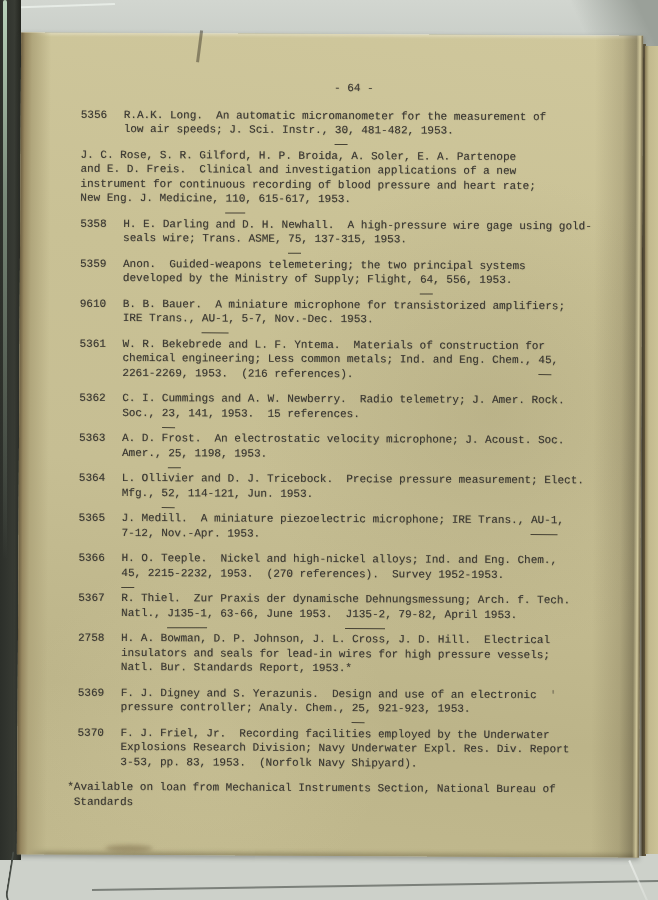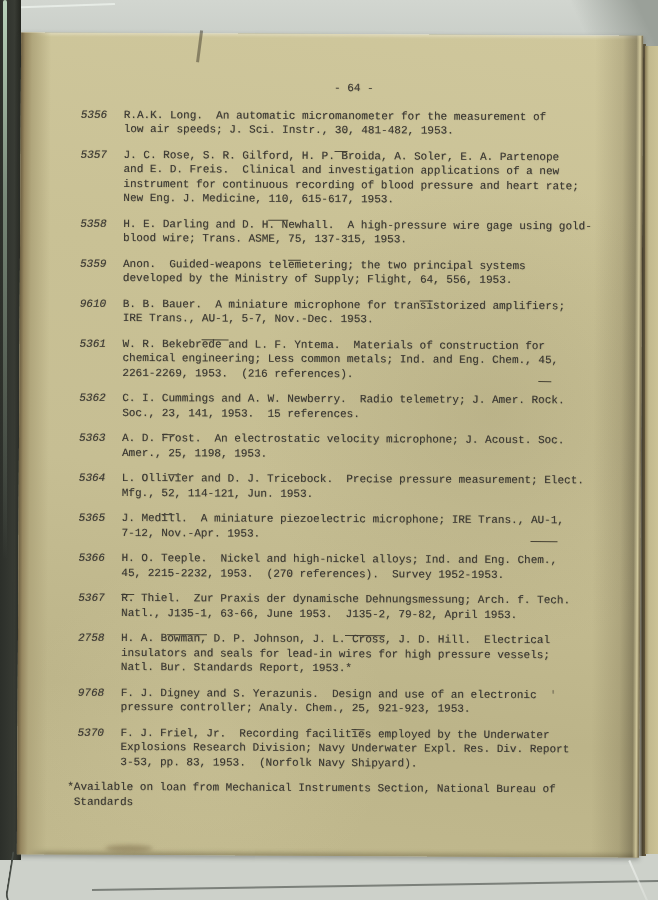--- a/index.html
+++ b/index.html
@@ -104,24 +104,24 @@
     font-size:11px;line-height:14.5px;
     text-shadow:0.3px 0.2px 0.7px rgba(55,50,40,0.5);
   }
   .page-number{
     margin-left:103px;width:460px;
     text-align:center;
     margin-bottom:13px;
     white-space:pre;
   }
   .ref-row{display:flex;padding-left:60px;margin-bottom:11px;}
-  .ref-num{width:43px;flex-shrink:0;white-space:pre;font-style:italic;}
+  .ref-num{width:43px;flex-shrink:0;white-space:pre;}
   .ref-body{flex:1;}
   .ref-line{white-space:pre;}
-  .u{border-bottom:1.2px solid rgba(55,52,42,0.9);padding-bottom:15px;}
+  .u{border-bottom:1.2px solid rgba(55,52,42,0.9);padding-bottom:8px;}
   .f{opacity:0.55;}
   .footnote{margin-left:50px;margin-top:6px;}
   .footnote-line{white-space:pre;}
 </style>
 </head>
 <body>
 
 <div class="bg-top-shade"></div>
 <div class="bg-top-dark-corner"></div>
 <div class="bg-topleft-glass-line"></div>
@@ -141,33 +141,32 @@
     <div class="page-number">- 64 -</div>
     <div>
         <div class="ref-row">
           <div class="ref-num">5356</div>
           <div class="ref-body">
             <div class="ref-line"><span>R.A.K. Long.  An automatic micromanometer for the measurement of</span></div>
             <div class="ref-line"><span>low air speeds; J. Sci. Instr., </span><span class="u">30</span><span>, 481-482, 1953.</span></div>
           </div>
         </div>
         <div class="ref-row">
-          <div class="ref-num">5357</div>
           <div class="ref-body">
             <div class="ref-line"><span>J. C. Rose, S. R. Gilford, H. P. Broida, A. Soler, E. A. Partenope</span></div>
             <div class="ref-line"><span>and E. D. Freis.  Clinical and investigation applications of a new</span></div>
             <div class="ref-line"><span>instrument for continuous recording of blood pressure and heart rate;</span></div>
             <div class="ref-line"><span>New Eng. J. Medicine, </span><span class="u">110</span><span>, 615-617, 1953.</span></div>
           </div>
         </div>
         <div class="ref-row">
           <div class="ref-num">5358</div>
           <div class="ref-body">
             <div class="ref-line"><span>H. E. Darling and D. H. Newhall.  A high-pressure wire gage using gold-</span></div>
-            <div class="ref-line"><span>blood wire; Trans. ASME, </span><span class="u">75</span><span>, 137-315, 1953.</span></div>
+            <div class="ref-line"><span>seals wire; Trans. ASME, </span><span class="u">75</span><span>, 137-315, 1953.</span></div>
           </div>
         </div>
         <div class="ref-row">
           <div class="ref-num">5359</div>
           <div class="ref-body">
             <div class="ref-line"><span>Anon.  Guided-weapons telemetering; the two principal systems</span></div>
             <div class="ref-line"><span>developed by the Ministry of Supply; Flight, </span><span class="u">64</span><span>, 556, 1953.</span></div>
           </div>
         </div>
         <div class="ref-row">
@@ -229,21 +228,21 @@
         </div>
         <div class="ref-row">
           <div class="ref-num">2758</div>
           <div class="ref-body">
             <div class="ref-line"><span>H. A. Bowman, D. P. Johnson, J. L. Cross, J. D. Hill.  Electrical</span></div>
             <div class="ref-line"><span>insulators and seals for lead-in wires for high pressure vessels;</span></div>
             <div class="ref-line"><span>Natl. Bur. Standards Report, 1953.*</span></div>
           </div>
         </div>
         <div class="ref-row">
-          <div class="ref-num">9768</div>
+          <div class="ref-num">5369</div>
           <div class="ref-body">
             <div class="ref-line"><span>F. J. Digney and S. Yerazunis.  Design and use of an electronic</span><span class="f">  '</span></div>
             <div class="ref-line"><span>pressure controller; Analy. Chem., </span><span class="u">25</span><span>, 921-923, 1953.</span></div>
           </div>
         </div>
         <div class="ref-row">
           <div class="ref-num">5370</div>
           <div class="ref-body">
             <div class="ref-line"><span>F. J. Friel, Jr.  Recording facilities employed by the Underwater</span></div>
             <div class="ref-line"><span>Explosions Research Division; Navy Underwater Expl. Res. Div. Report</span></div>

